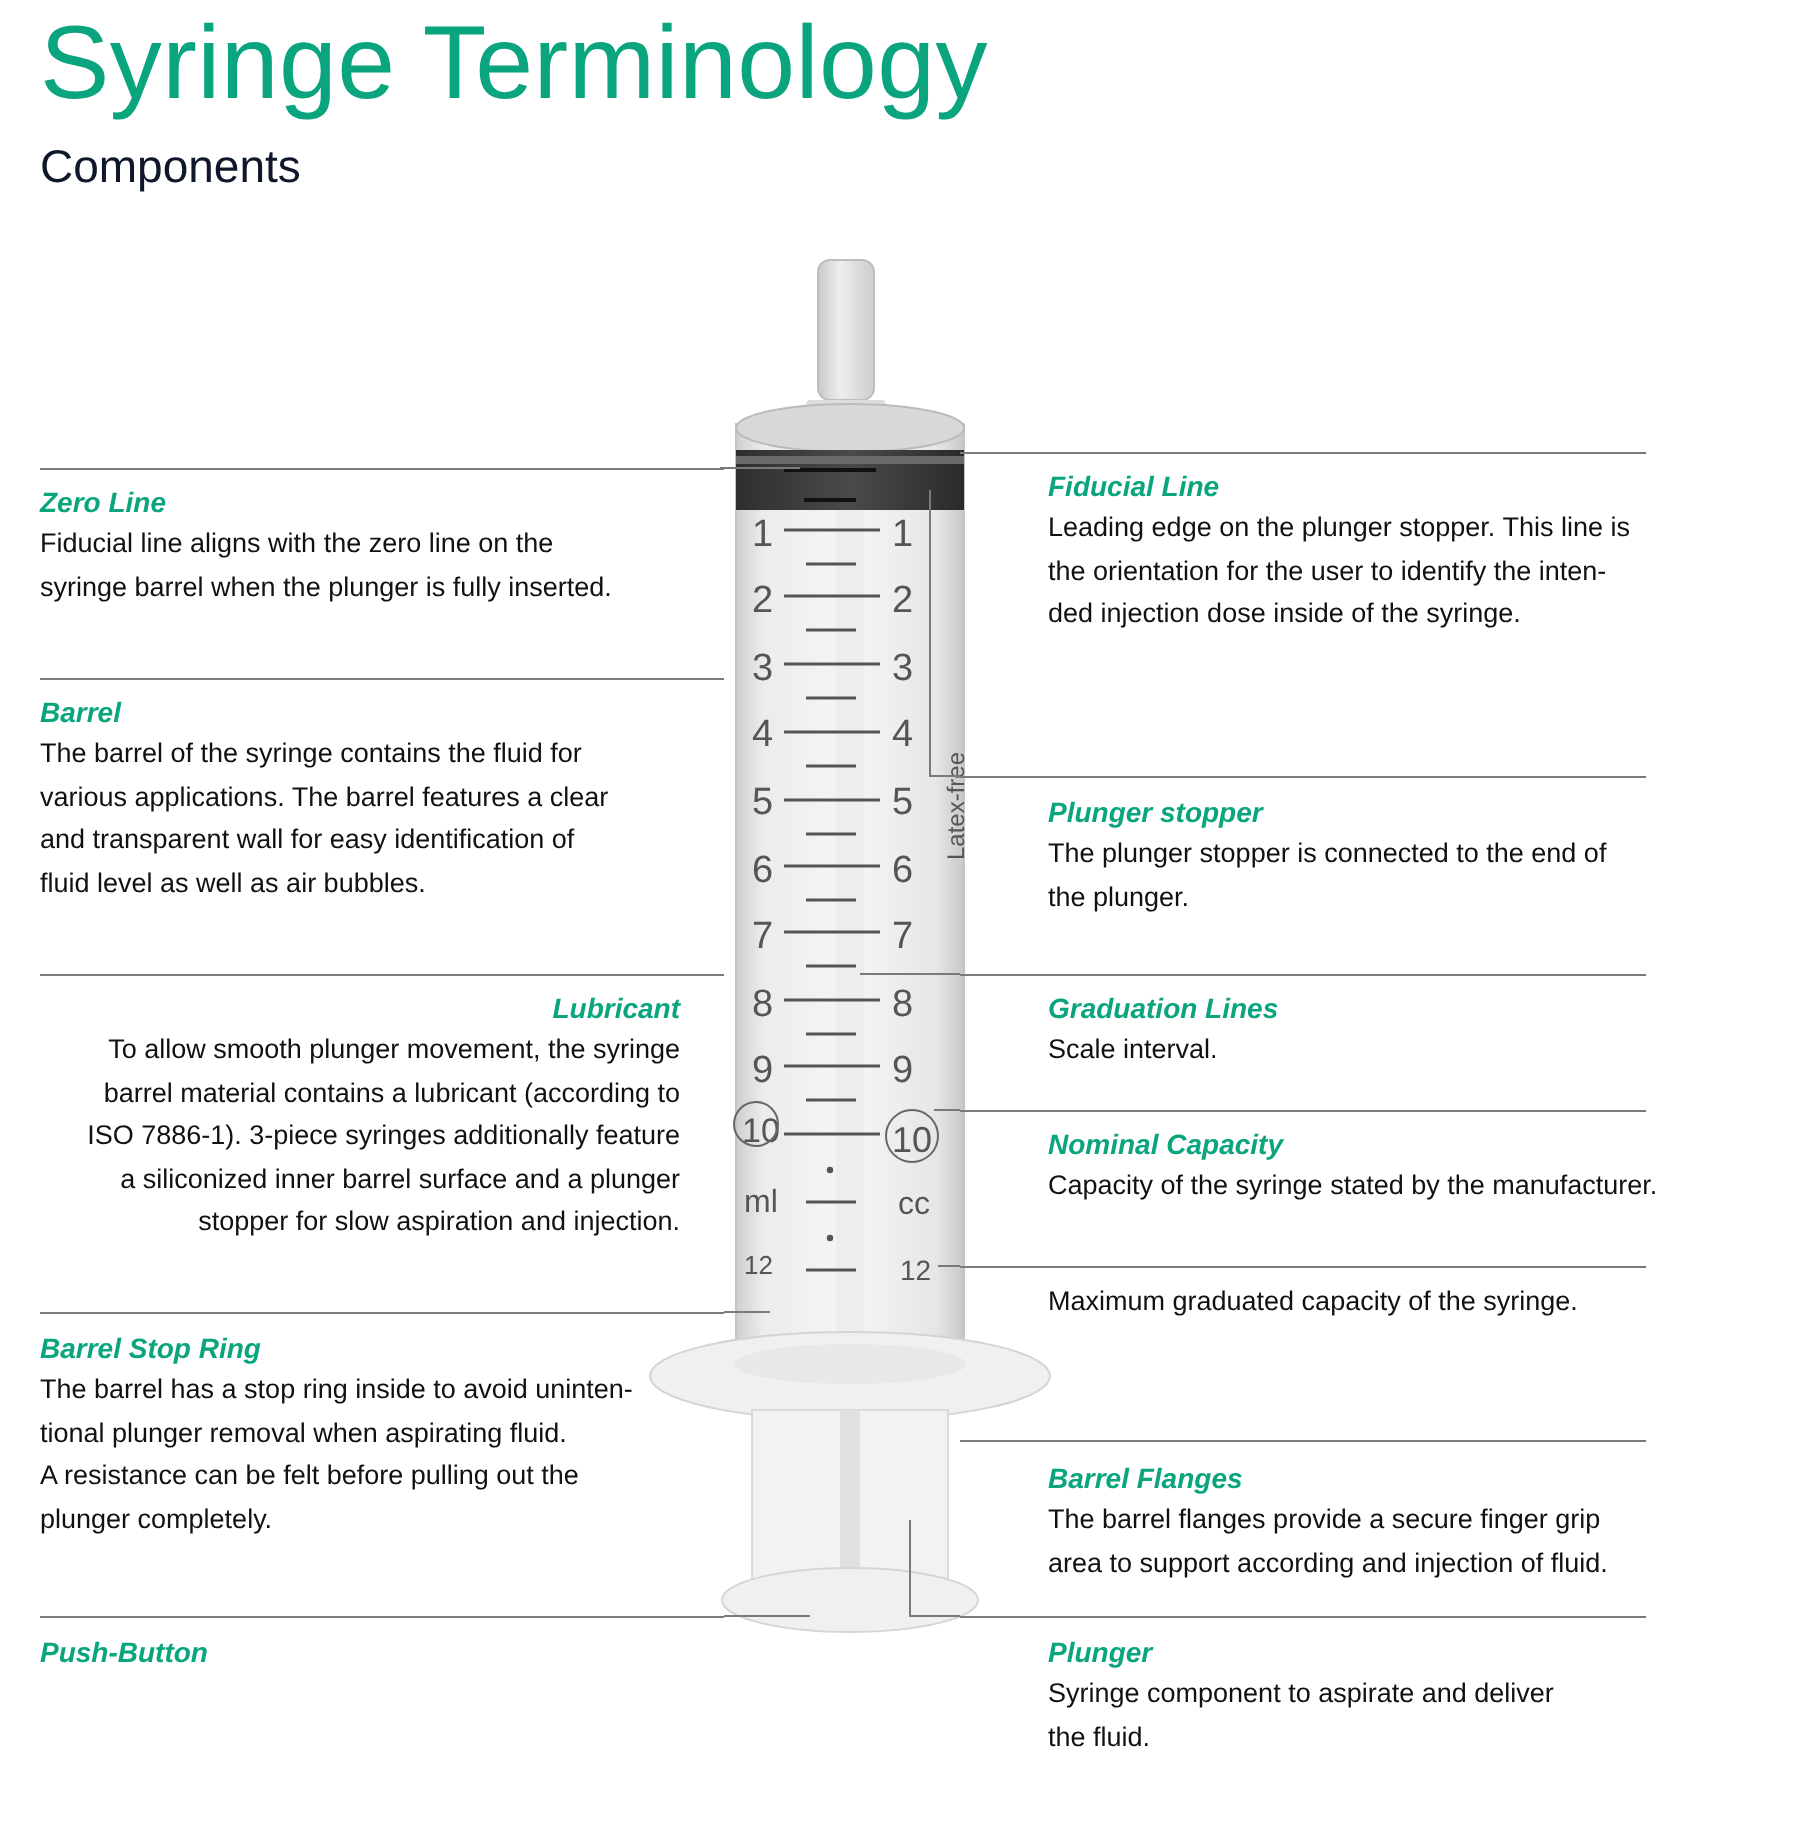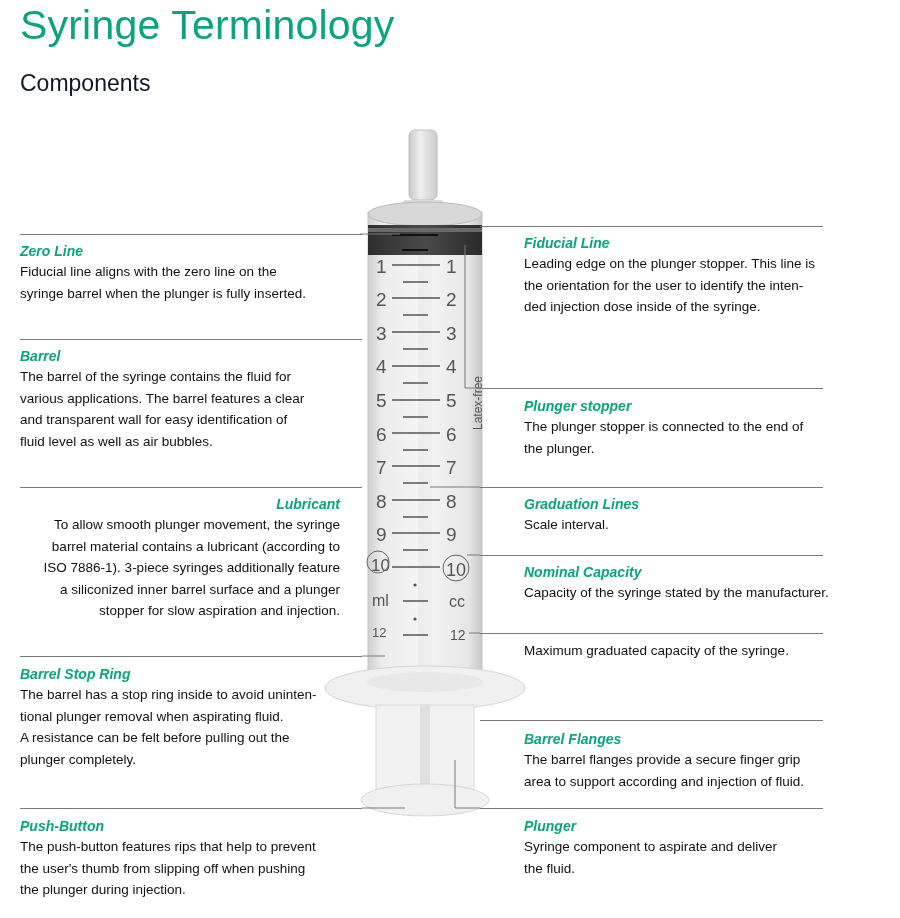--- a/index.html
+++ b/index.html
@@ -1,18 +1,18 @@
 <!DOCTYPE html>
 <html><head>
 <meta charset="utf-8">
 <style>
   html, body { margin:0; padding:0; background:#ffffff; }
   body { width:900px; height:918px; position:relative; overflow:hidden;
          font-family:"Liberation Sans", "DejaVu Sans", sans-serif; color:#1a1a1a; }
-  .title { position:absolute; left:20px; top:2px; font-size:41px; color:#0aa57e; font-weight:normal; letter-spacing:0.2px; }
+  .title { position:absolute; left:20px; top:2px; font-size:52px; color:#0aa57e; font-weight:normal; letter-spacing:0.2px; }
   .subtitle { position:absolute; left:20px; top:70px; font-size:23px; color:#0f172a; }
   .hline { position:absolute; height:1px; background:#7a7a7a; }
   .entry { position:absolute; width:320px; }
   .entry .h { font-size:14px; font-weight:bold; color:#0aa57e; line-height:20px;font-style:italic; }
   .entry .t { font-size:13.5px; line-height:21.5px; color:#111; white-space:pre-line; }
   svg { position:absolute; left:0; top:0; }
 </style>
 </head>
 <body>
 
@@ -165,23 +165,20 @@
 </div>
 <div class="entry" style="left:20px; top:664px;">
   <div class="h">Barrel Stop Ring</div>
   <div class="t">The barrel has a stop ring inside to avoid uninten-
 tional plunger removal when aspirating fluid.
 A resistance can be felt before pulling out the
 plunger completely.</div>
 </div>
 <div class="entry" style="left:20px; top:816px;">
   <div class="h">Push-Button</div>
-  <div class="t">The push-button features rips that help to prevent
-the user's thumb from slipping off when pushing
-the plunger during injection.</div>
 </div>
 
 <div class="entry" style="left:524px; top:233px;">
   <div class="h">Fiducial Line</div>
   <div class="t">Leading edge on the plunger stopper. This line is
 the orientation for the user to identify the inten-
 ded injection dose inside of the syringe.</div>
 </div>
 <div class="entry" style="left:524px; top:396px;">
   <div class="h">Plunger stopper</div>

